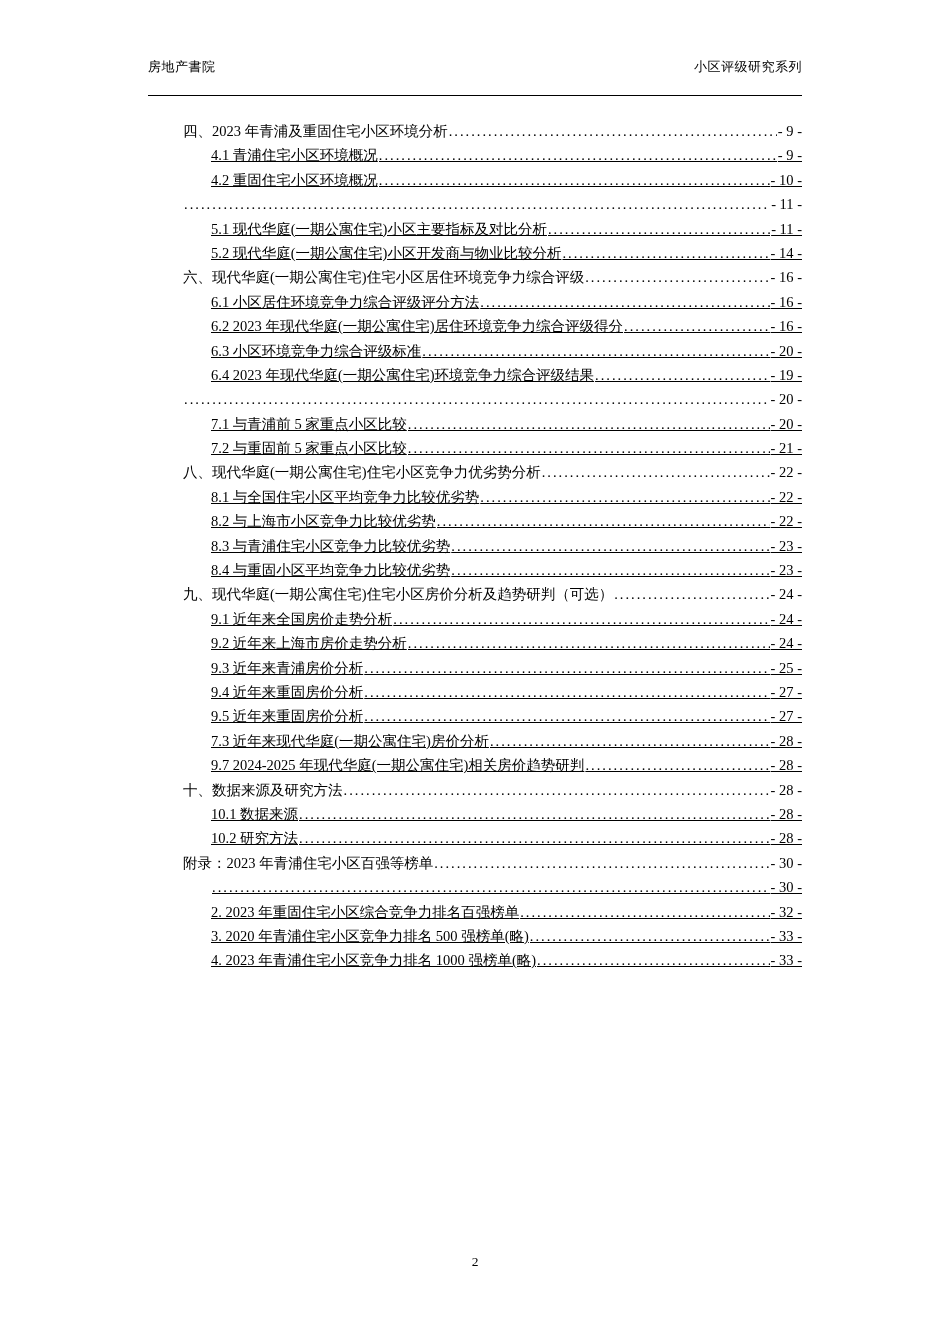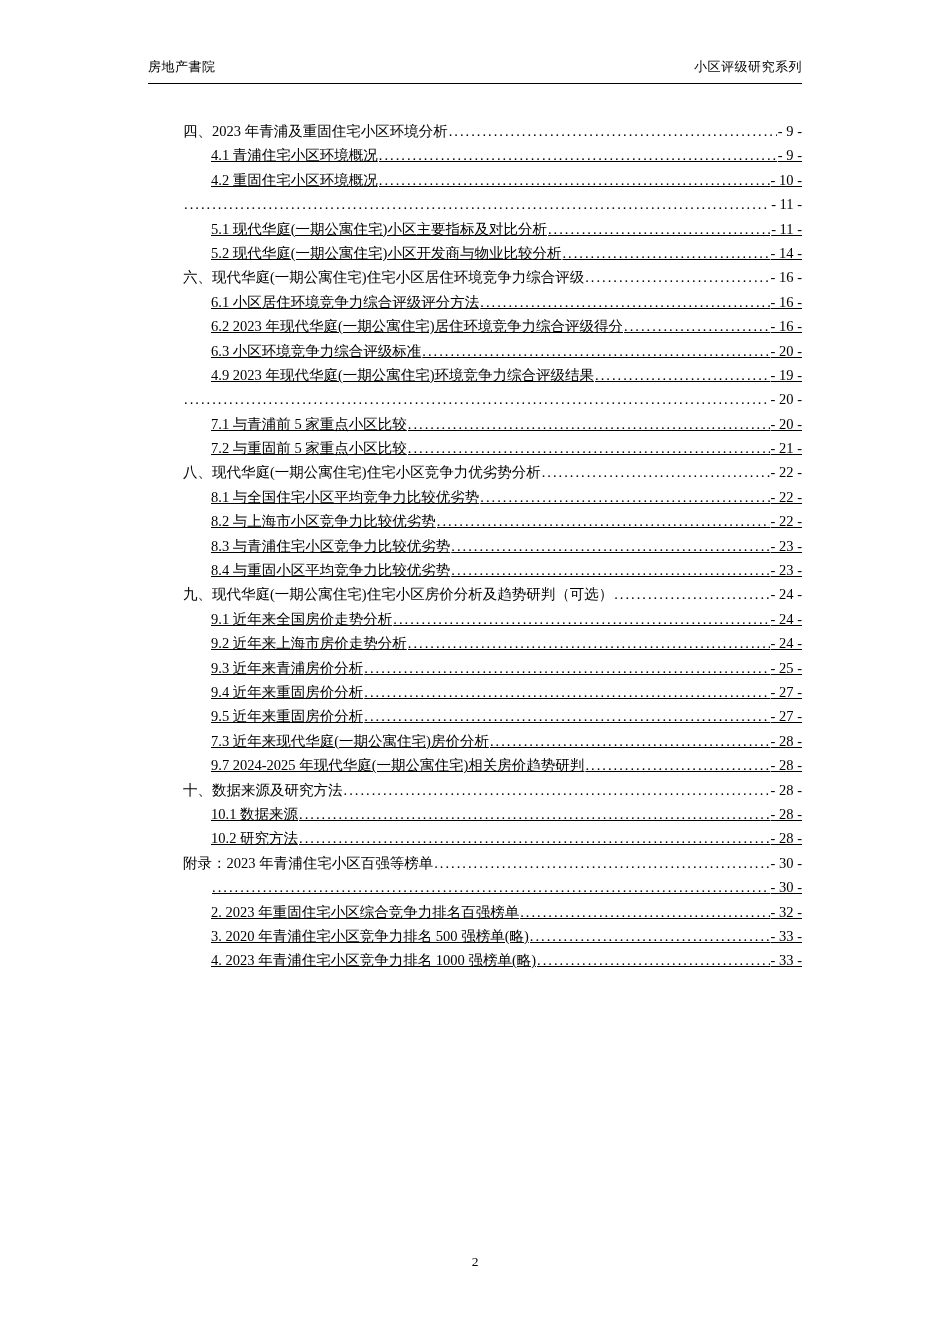--- a/index.html
+++ b/index.html
@@ -17,21 +17,21 @@
     position: absolute;
     top: 58px;
     left: 148px;
     right: 148px;
     display: flex;
     justify-content: space-between;
     align-items: flex-end;
     font-size: 13px;
     letter-spacing: 0.5px;
     border-bottom: 1px solid #000;
-    padding-bottom: 7px;
+    padding-bottom: 19px;
   }
   .toc {
     position: absolute;
     top: 119px;
     left: 148px;
     right: 148px;
     font-size: 14.5px;
     margin-left: 35px;
   }
   .toc-entry {
@@ -129,21 +129,21 @@
         <span class="toc-page">- 16 -</span>
       </div>
 
       <div class="toc-entry level-2">
         <span class="toc-label">6.3 小区环境竞争力综合评级标准</span>
         <span class="toc-dots"></span>
         <span class="toc-page">- 20 -</span>
       </div>
 
       <div class="toc-entry level-2">
-        <span class="toc-label">4.9 2023 年现代华庭(一期公寓住宅)环境竞争力综合评级结果</span>
+        <span class="toc-label">6.4 2023 年现代华庭(一期公寓住宅)环境竞争力综合评级结果</span>
         <span class="toc-dots"></span>
         <span class="toc-page">- 19 -</span>
       </div>
 
       <div class="toc-entry level-1">
         <span class="toc-dots"></span>
         <span class="toc-page">- 20 -</span>
       </div>
 
       <div class="toc-entry level-2">

